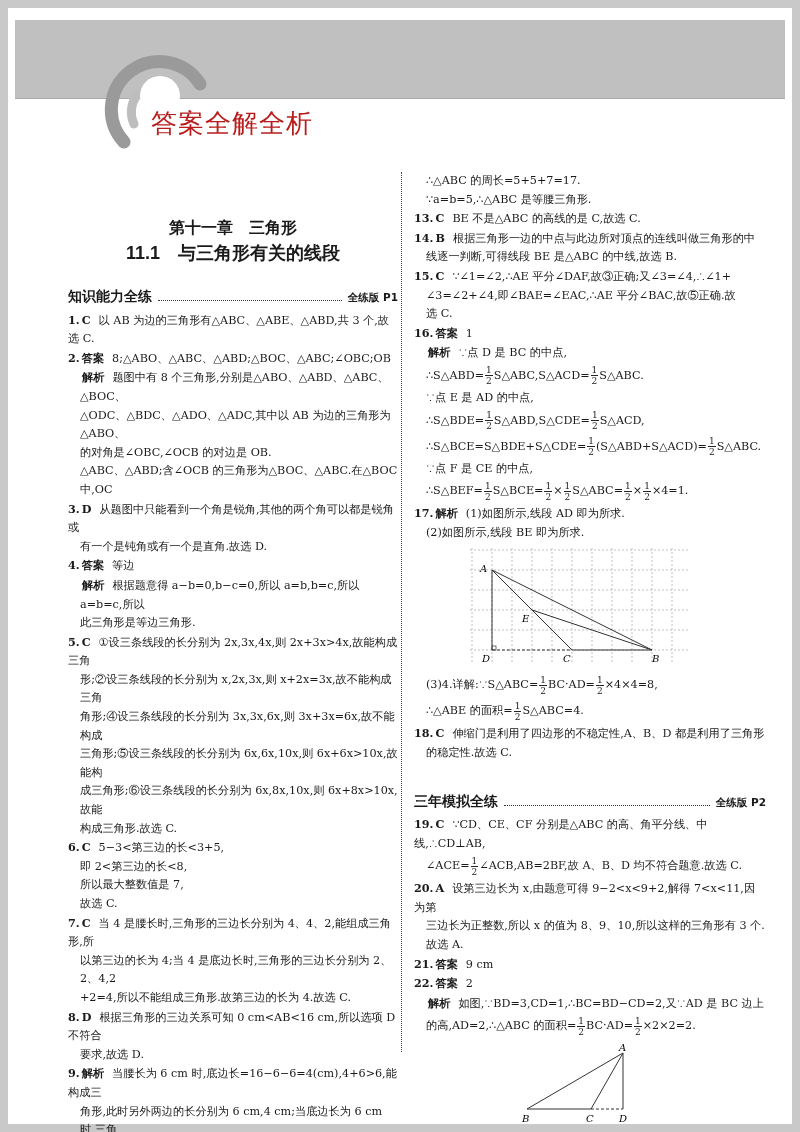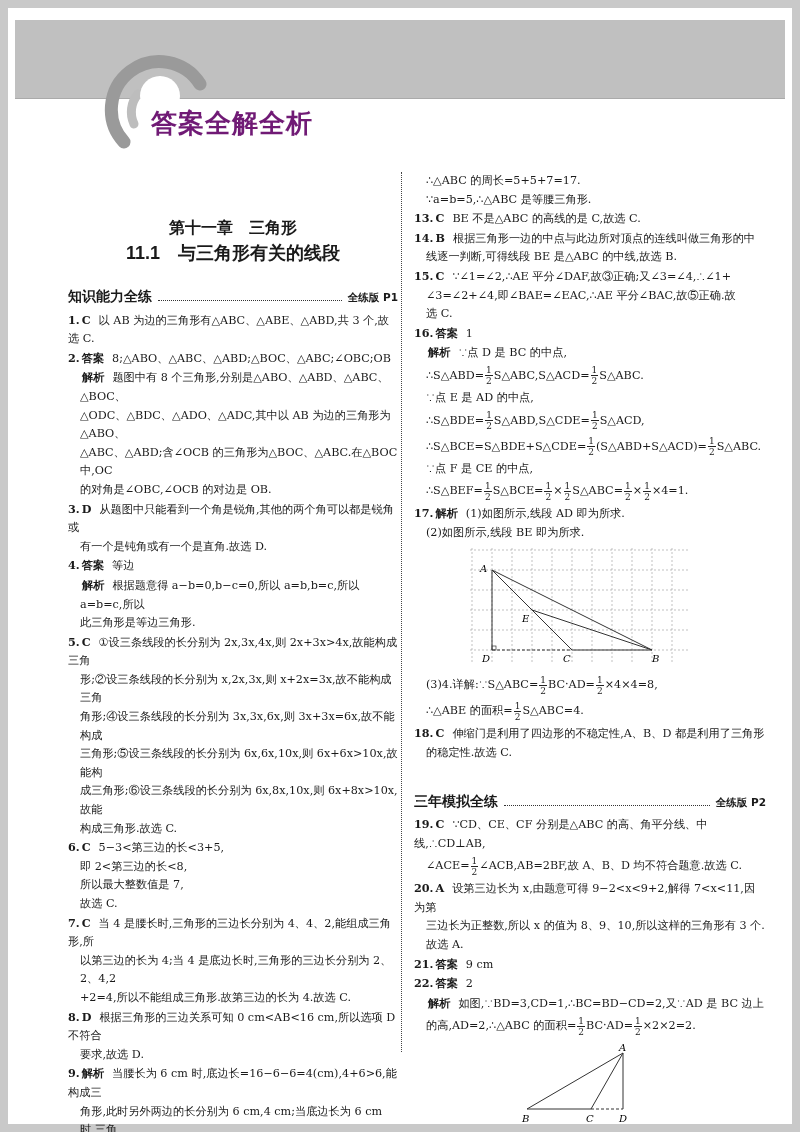--- a/index.html
+++ b/index.html
@@ -2,21 +2,21 @@
 <html><head>
 <meta charset="utf-8">
 <style>
   html, body { margin:0; padding:0; }
   body { width:800px; height:1132px; background:#c9c9c9; position:relative; overflow:hidden;
          font-family:"DejaVu Serif","Liberation Serif",serif; color:#1a1a1a; }
   .page { position:absolute; left:8px; top:8px; width:784px; height:1116px; background:#fff; }
   .band { position:absolute; left:15px; top:20px; width:770px; height:78px; background:#c0c0c0; border-bottom:1px solid #aaa; }
   .logo { position:absolute; left:98px; top:54px; width:110px; height:100px; }
   .main-title { position:absolute; left:151px; top:106px; font-family:"DejaVu Sans","Liberation Sans",sans-serif;
-                font-weight:bold; font-size:26px; letter-spacing:1px; color:#701a75; }
+                font-weight:normal; font-size:26px; letter-spacing:1px; color:#b91c1c; }
   .col { position:absolute; top:168px; font-size:11.2px; line-height:18.6px; }
   .col.left { left:68px; width:330px; }
   .col.right { left:414px; width:352px; top:172px; }
   .divider { position:absolute; left:401px; top:172px; height:880px; border-left:1.5px dotted #444; }
   .chap { text-align:center; font-family:"DejaVu Sans","Liberation Sans",sans-serif; font-weight:bold; font-size:16px; line-height:24px; margin-left:0;margin-top:48px; }
   .sect { text-align:center; font-family:Liberation Sans, sans-serif; font-weight:bold; font-size:18px; line-height:26px; }
   .section-head { display:flex; align-items:baseline; font-family:"DejaVu Sans","Liberation Sans",sans-serif; margin:2px 0 4px 0; }
   .section-head .sh-title { font-size:14px; font-weight:bold; }
   .section-head .sh-dots { flex:1; border-bottom:1.5px dotted #333; margin:0 6px; height:10px; }
   .section-head .sh-ref { font-size:10.5px; font-weight:bold;margin-top:20px; }
@@ -58,22 +58,22 @@
   <div id="left-items">
       <div class="item">
         <div class="line first"><span class="num">1.</span><span class="tag">C</span><span>以 AB 为边的三角形有△ABC、△ABE、△ABD,共 3 个,故选 C.</span></div>
       </div>
       <div class="item">
         <div class="line first"><span class="num">2.</span><span class="tag">答案</span><span>8;△ABO、△ABC、△ABD;△BOC、△ABC;∠OBC;OB</span></div>
       </div>
       <div class="item">
         <div class="line"><span class="tag">解析</span><span>题图中有 8 个三角形,分别是△ABO、△ABD、△ABC、△BOC、</span></div>
         <div class="line"><span>△ODC、△BDC、△ADO、△ADC,其中以 AB 为边的三角形为△ABO、</span></div>
+        <div class="line"><span>的对角是∠OBC,∠OCB 的对边是 OB.</span></div>
         <div class="line"><span>△ABC、△ABD;含∠OCB 的三角形为△BOC、△ABC.在△BOC 中,OC</span></div>
-        <div class="line"><span>的对角是∠OBC,∠OCB 的对边是 OB.</span></div>
       </div>
       <div class="item">
         <div class="line first"><span class="num">3.</span><span class="tag">D</span><span>从题图中只能看到一个角是锐角,其他的两个角可以都是锐角或</span></div>
         <div class="line"><span>有一个是钝角或有一个是直角.故选 D.</span></div>
       </div>
       <div class="item">
         <div class="line first"><span class="num">4.</span><span class="tag">答案</span><span>等边</span></div>
       </div>
       <div class="item">
         <div class="line"><span class="tag">解析</span><span>根据题意得 a−b=0,b−c=0,所以 a=b,b=c,所以 a=b=c,所以</span></div>

